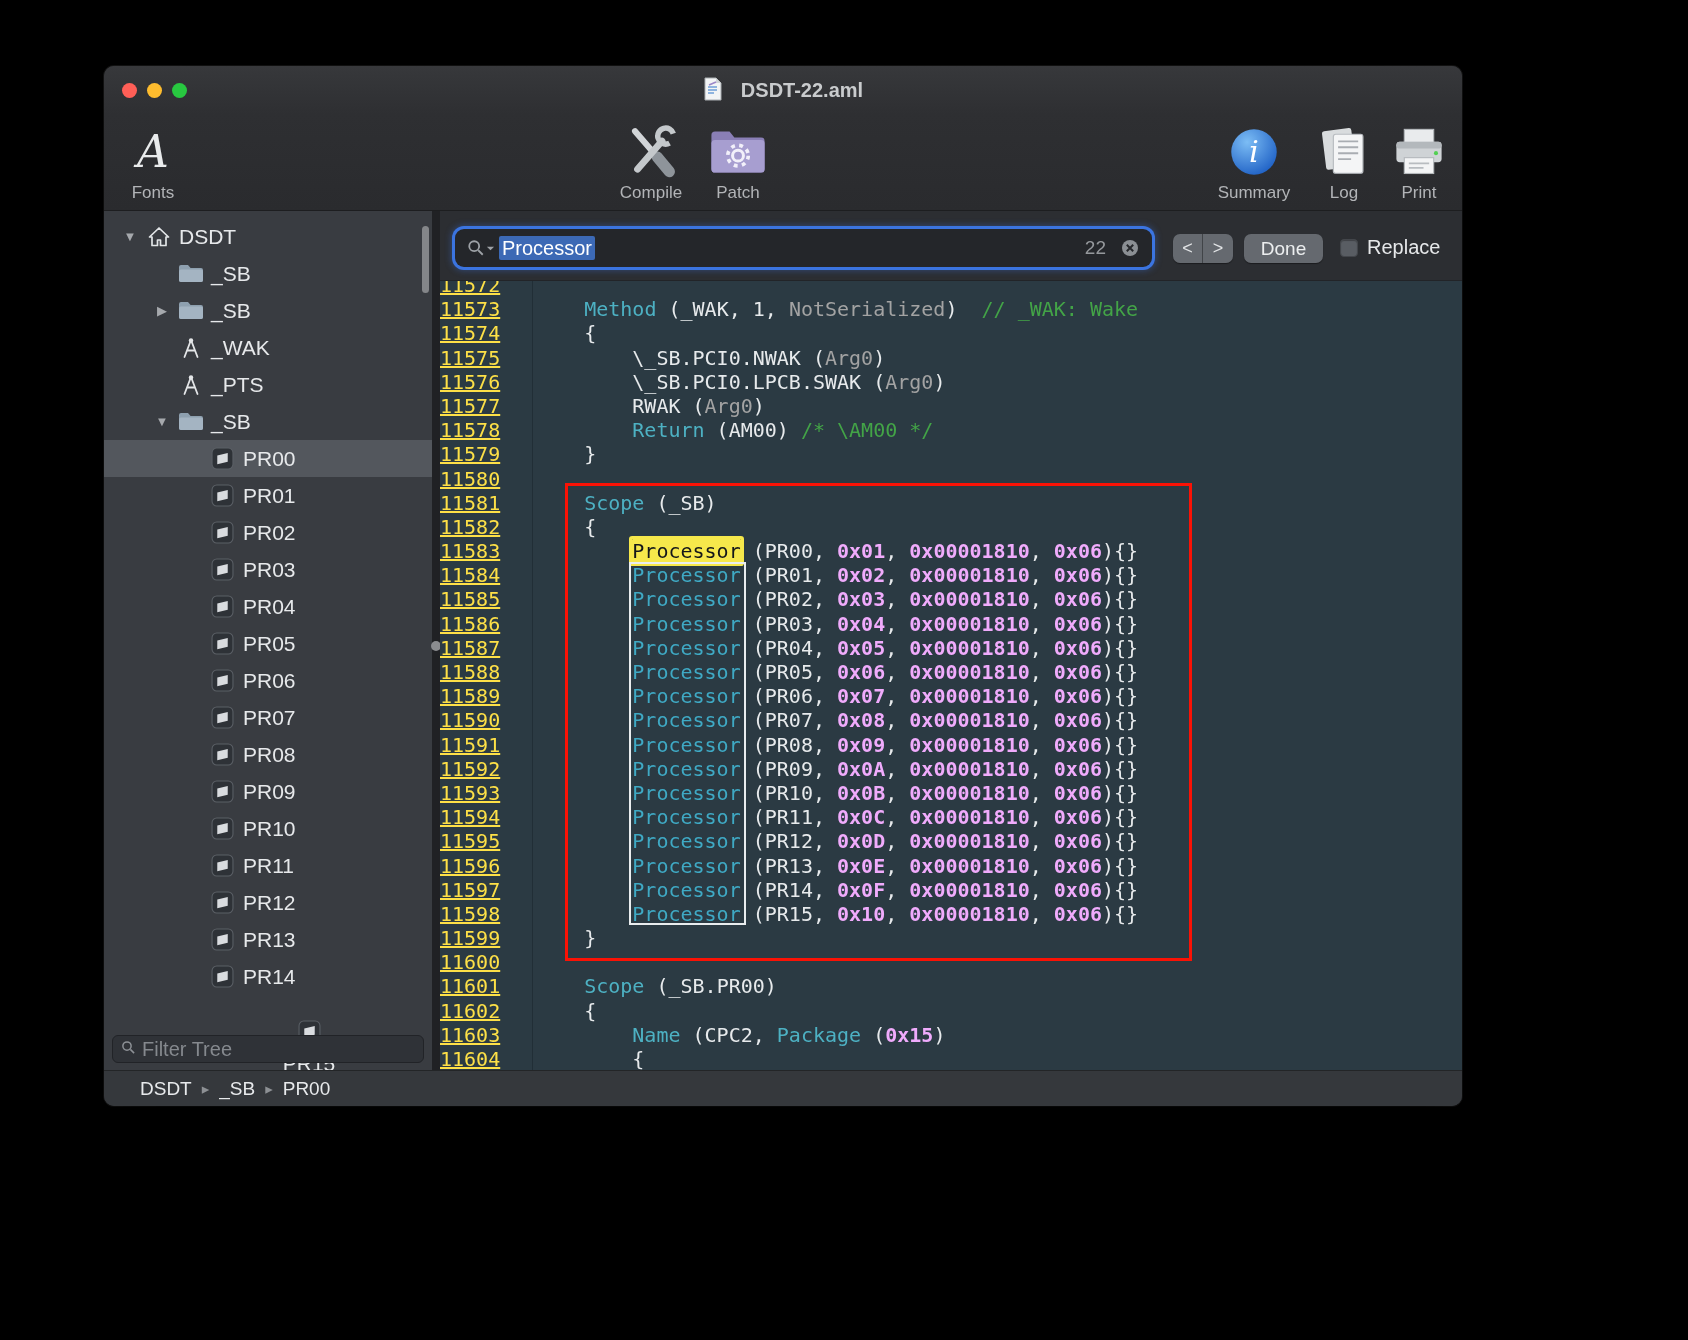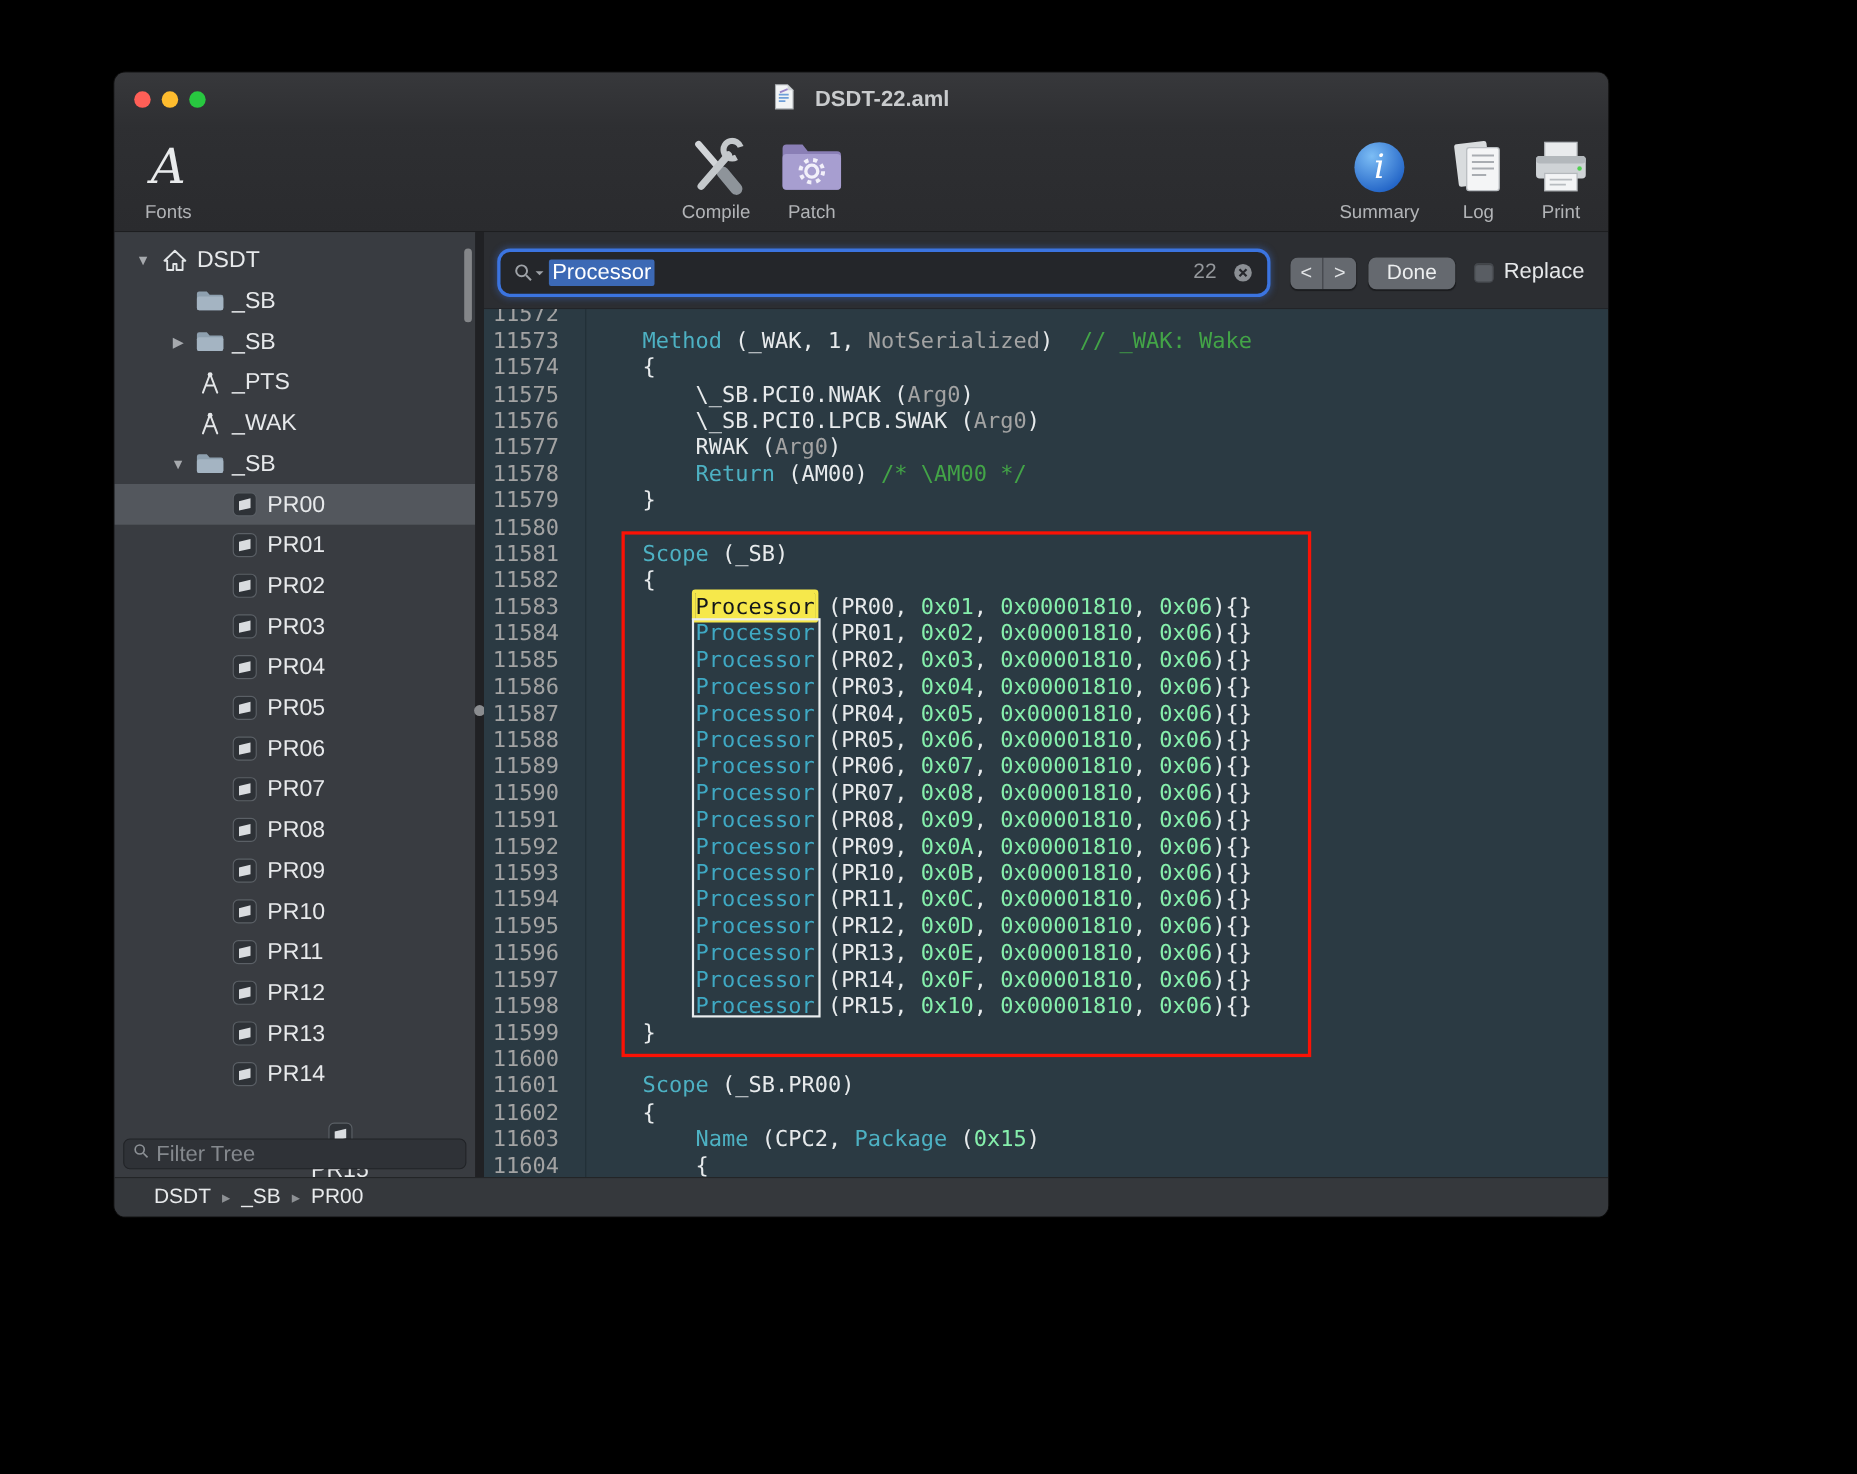--- a/index.html
+++ b/index.html
@@ -61,27 +61,27 @@
     color:#eceeef; font-size:19px; cursor:default; box-shadow:0 1px 1px rgba(0,0,0,0.4); font-family:"Liberation Sans",sans-serif; }
   .replace-wrap { position:absolute; left:900px; top:25px; display:flex; align-items:center; gap:9px; }
   .checkbox { width:18px; height:18px; border-radius:4px; background:#595d63; border:1px solid #43464b; box-shadow:inset 0 1px 1px rgba(0,0,0,0.3); }
   .replace-label { color:#e6e8ea; font-size:20px; }
 
   
   .editor { position:absolute; left:0; top:70px; right:0; bottom:0; background:#2b3a43; overflow:hidden; }
   .gutter-sep { position:absolute; left:92px; top:0; bottom:0; width:1px; background:#212e36; }
   #code-lines { margin-top:-8px; font-family:"DejaVu Sans Mono", monospace; font-size:20px; line-height:24.2px; }
   .code-line { display:flex; height:24.2px; }
-  .lnum { flex:0 0 84px; text-align:center; padding-right:8px; color:#a3a3a3; }
+  .lnum { flex:0 0 84px; text-align:left; padding-right:8px; color:#fde047;text-decoration:underline; }
   .lcode { white-space:pre; padding-left:12px; }
   .tk-p { color:#e7eaec; }
   .tk-k { color:#4db1c3; }
   .tk-m { color:#3fa9c4; }
   .tk-a { color:#a3a3a3; }
-  .tk-n { color:#86efac; }
+  .tk-n { color:#f0abfc;font-weight:bold; }
   .tk-c { color:#43a447; }
   .tk-cur { background:#f6e84b; color:#14171a; box-shadow:0 0 0 3px #f6e84b; border-radius:1px; }
   .red-box { position:absolute; left:125px; top:202px; width:627px; height:478px; border:3px solid #fb1205; pointer-events:none; }
   .match-outline { position:absolute; left:189px; top:281px; width:117px; height:363px; border:2px solid #e9edef; pointer-events:none; }
 
   
   .statusbar { position:absolute; left:0; top:1004px; right:0; height:36px; background:#35383c; border-top:1px solid #232527;
     display:flex; align-items:center; padding-left:36px; gap:10px; }
   .bc-item { color:#e8eaec; font-size:19px; }
   .bc-sep { color:#8d9094; font-size:15px; }
@@ -214,31 +214,31 @@
               <span>_SB</span>
             </div>
             <div class="tree-row" style="padding-left: 50px;">
               <span class="disclosure"></span>
               <span class="tree-icon">
                 <svg width="24" height="24" viewBox="0 0 24 24">
                   <path d="M12 4 5.5 21M12 4l6.5 17M8 14.5h8" stroke="#e4e6e8" stroke-width="1.8" fill="none" stroke-linecap="round"></path>
                   <circle cx="12" cy="4.5" r="2.2" fill="#e4e6e8"></circle>
                 </svg>
               </span>
-              <span>_PTS</span>
+              <span>_WAK</span>
             </div>
             <div class="tree-row" style="padding-left: 50px;">
               <span class="disclosure"></span>
               <span class="tree-icon">
                 <svg width="24" height="24" viewBox="0 0 24 24">
                   <path d="M12 4 5.5 21M12 4l6.5 17M8 14.5h8" stroke="#e4e6e8" stroke-width="1.8" fill="none" stroke-linecap="round"></path>
                   <circle cx="12" cy="4.5" r="2.2" fill="#e4e6e8"></circle>
                 </svg>
               </span>
-              <span>_WAK</span>
+              <span>_PTS</span>
             </div>
             <div class="tree-row" style="padding-left: 50px;">
               <span class="disclosure">▼</span>
               <span class="tree-icon">
                 <svg width="26" height="21" viewBox="0 0 26 21">
                   <path d="M1 4a2 2 0 0 1 2-2h7l2.6 3H23a2 2 0 0 1 2 2v10a2 2 0 0 1-2 2H3a2 2 0 0 1-2-2z" fill="#8ea0af"></path>
                   <rect x="1" y="6.5" width="24" height="12.5" rx="2" fill="#a4b4c2"></rect>
                 </svg>
               </span>
               <span>_SB</span>

